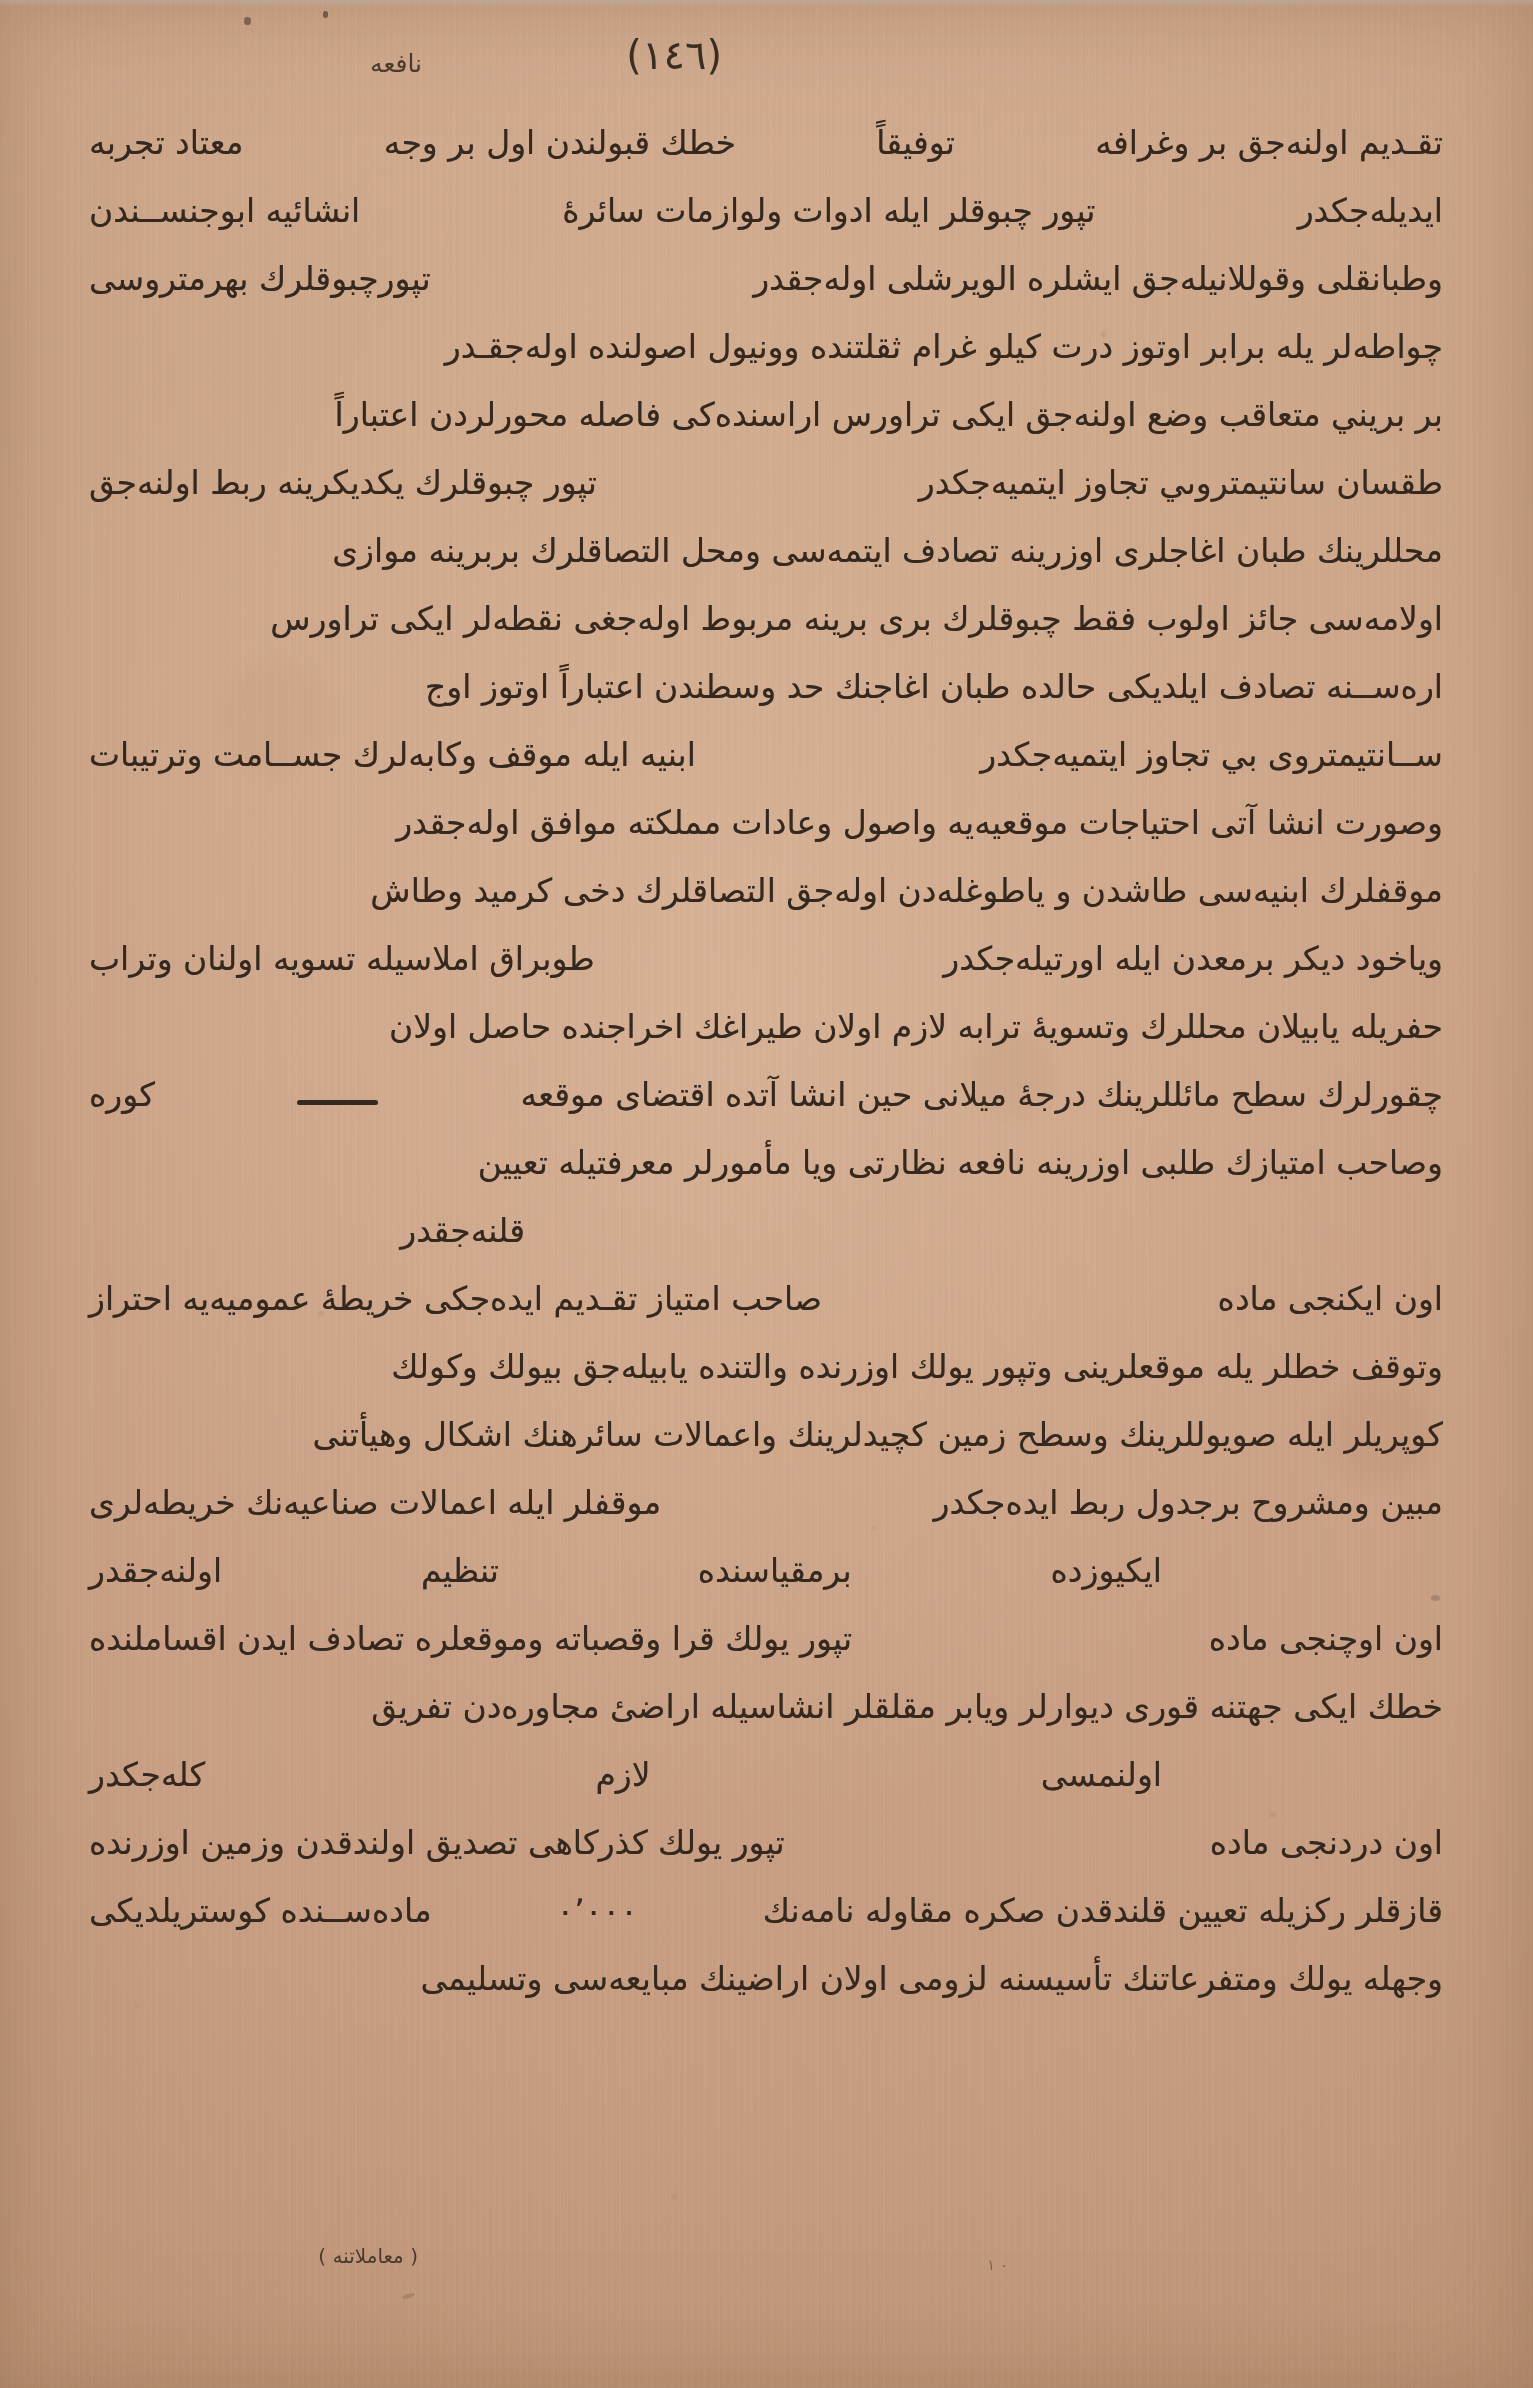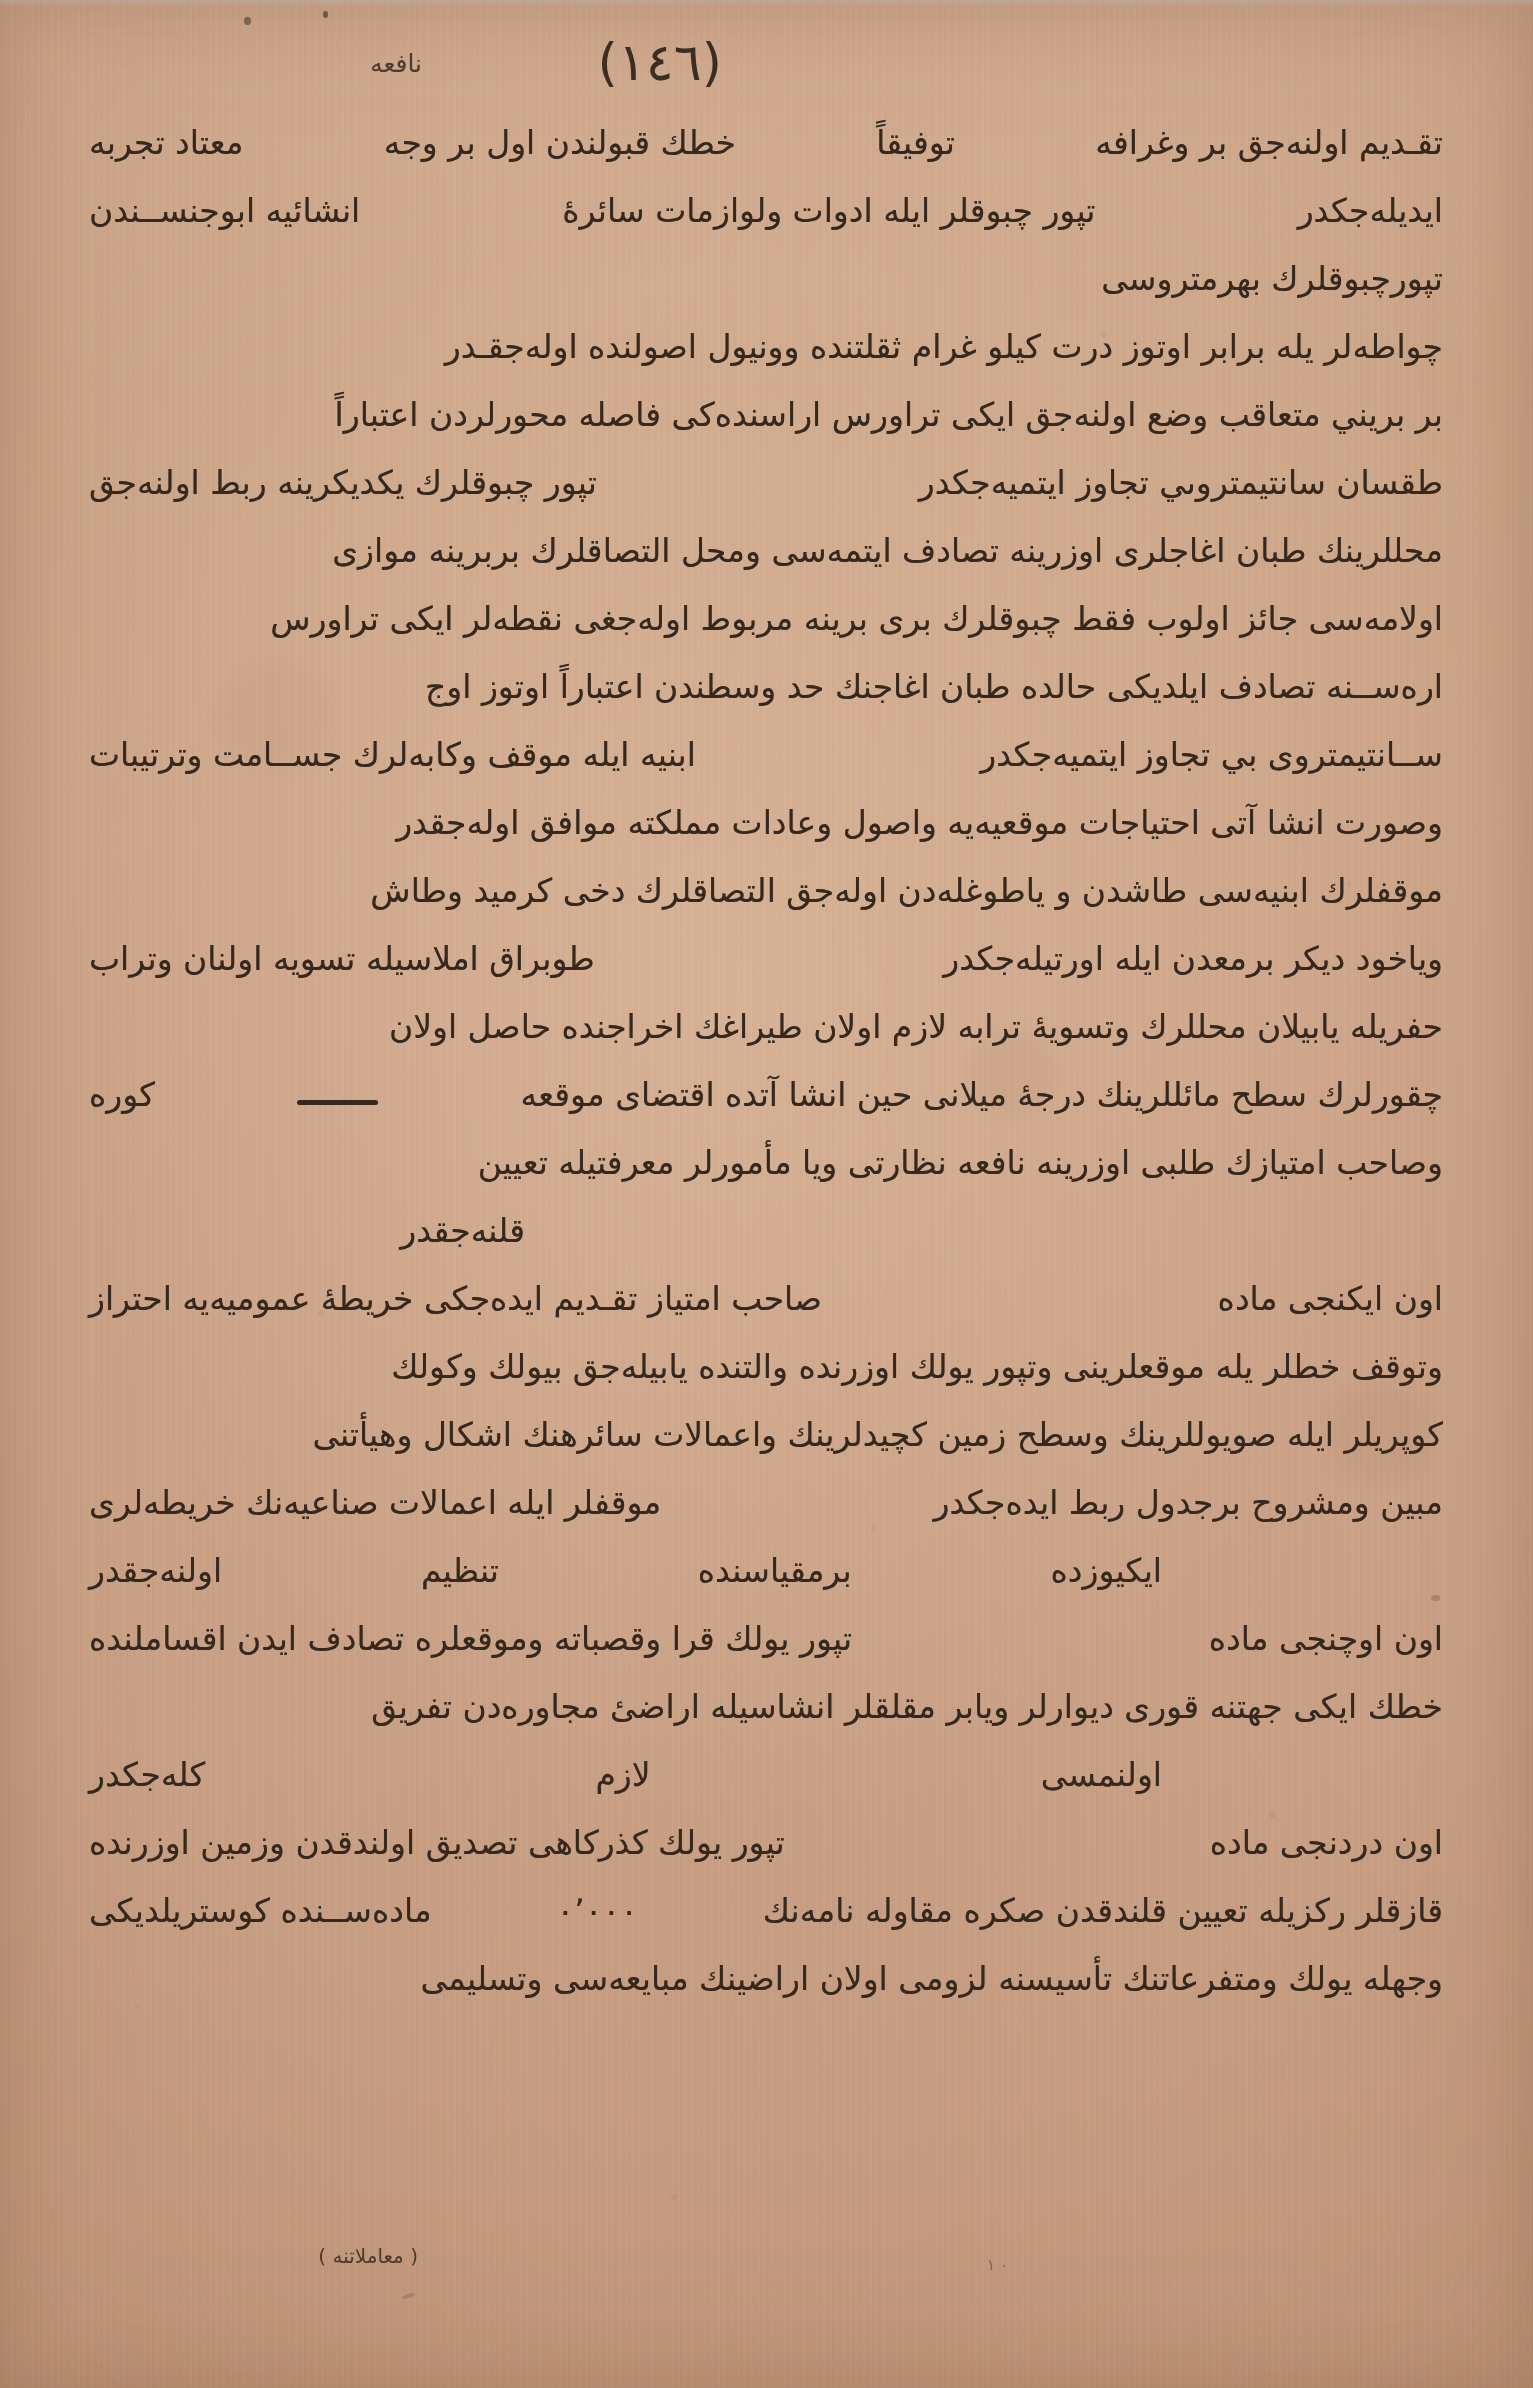--- a/index.html
+++ b/index.html
@@ -74,21 +74,21 @@
   .header{
     position:absolute;
     top:28px; left:0; right:0;
     height:71px;
     direction:rtl;
   }
   .hdr-pageno{
     position:absolute;
     right:721px;
     top:3.7px;
-    font-size:52px;
+    font-size:40px;
     letter-spacing:0.9px;
     color:#3a2d22;
     white-space:nowrap;
   }
   .hdr-running{
     position:absolute;
     right:1021px;
     top:20.6px;
     font-size:25px;
     color:#4a3a2c;
@@ -202,20 +202,21 @@
           <span>توفيقاً</span>
           <span>خطك قبولندن اول بر وجه</span>
           <span>معتاد تجربه</span>
         </div>
         <div class="ln just">
           <span>ايديله‌جكدر</span>
           <span>تپور چبوقلر ايله ادوات ولوازمات سائرهٔ</span>
           <span>انشائيه ابوجنســندن</span>
         </div>
         <div class="ln just">
+          <span>وطبانقلى وقوللانيله‌جق ايشلره الويرشلى اوله‌جقدر</span>
           <span>تپورچبوقلرك بهرمتروسى</span>
         </div>
         <div class="ln just">
           <span>چواطه‌لر يله برابر اوتوز درت كيلو غرام ثقلتنده وونيول اصولنده اوله‌جقـدر</span>
         </div>
         <div class="ln just">
           <span>بر بريني متعاقب وضع اولنه‌جق ايكى تراورس اراسنده‌كى فاصله محورلردن اعتباراً</span>
         </div>
         <div class="ln just">
           <span>طقسان سانتيمتروىي تجاوز ايتميه‌جكدر</span>

